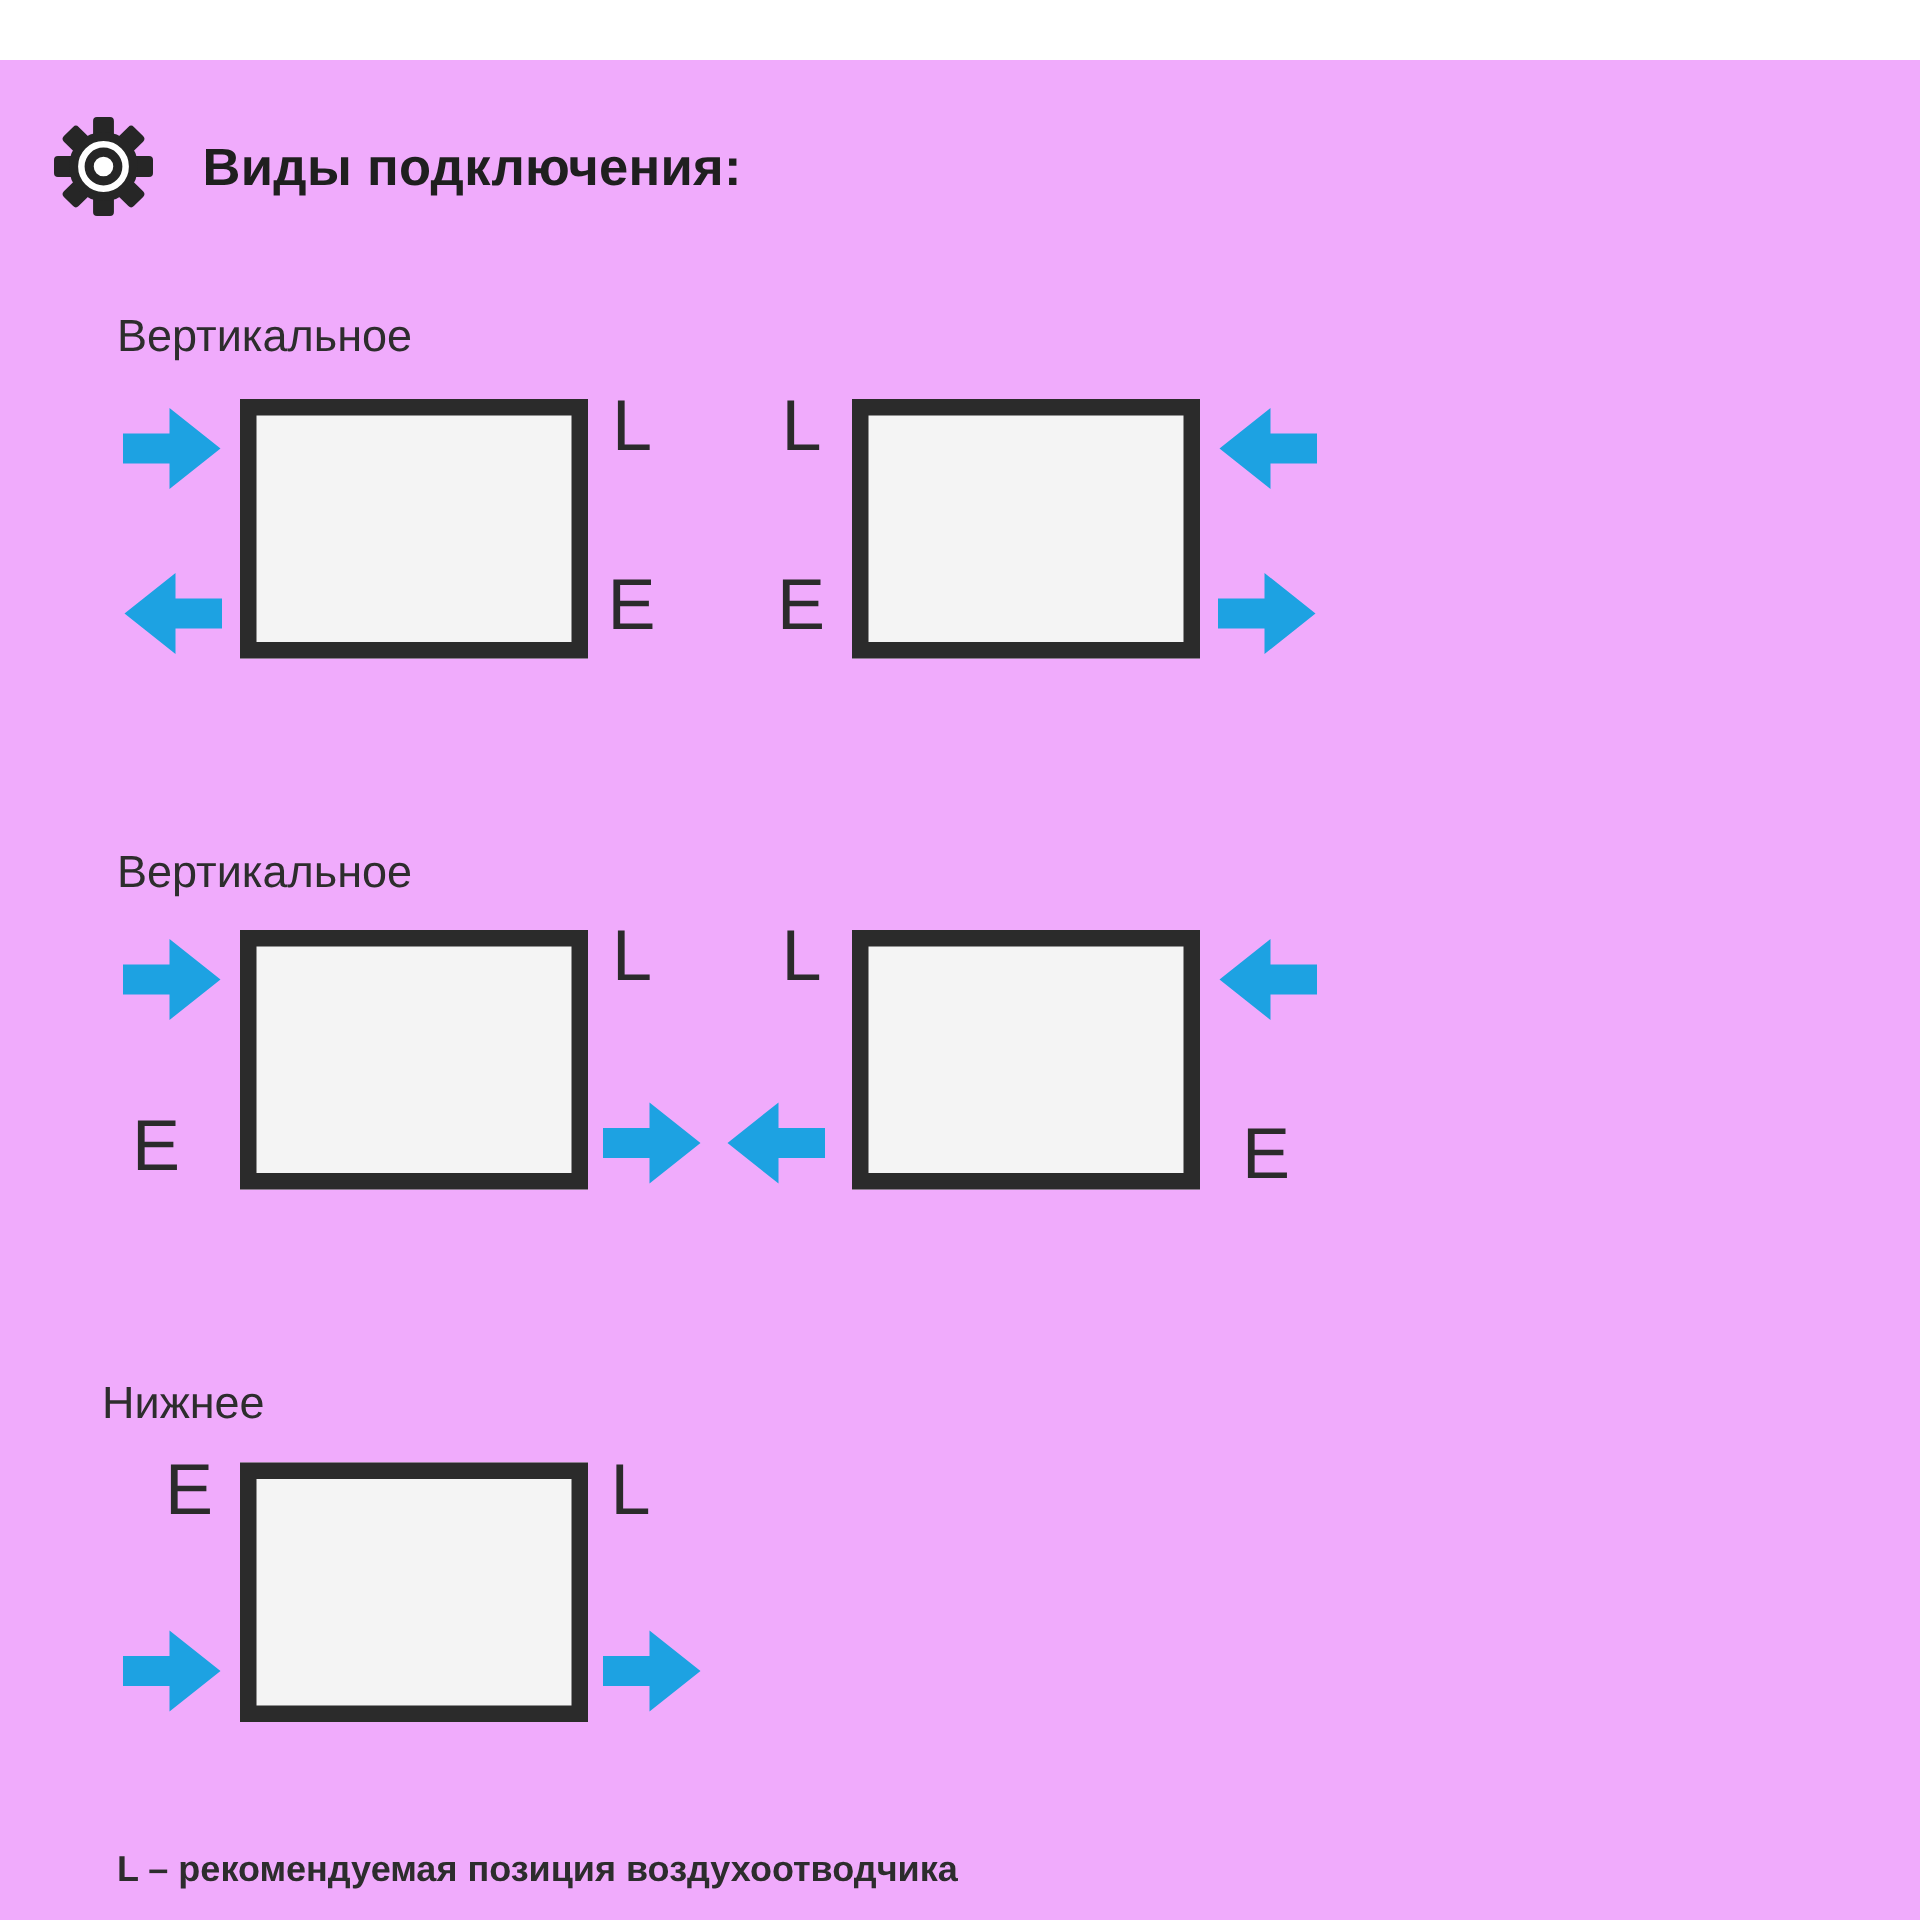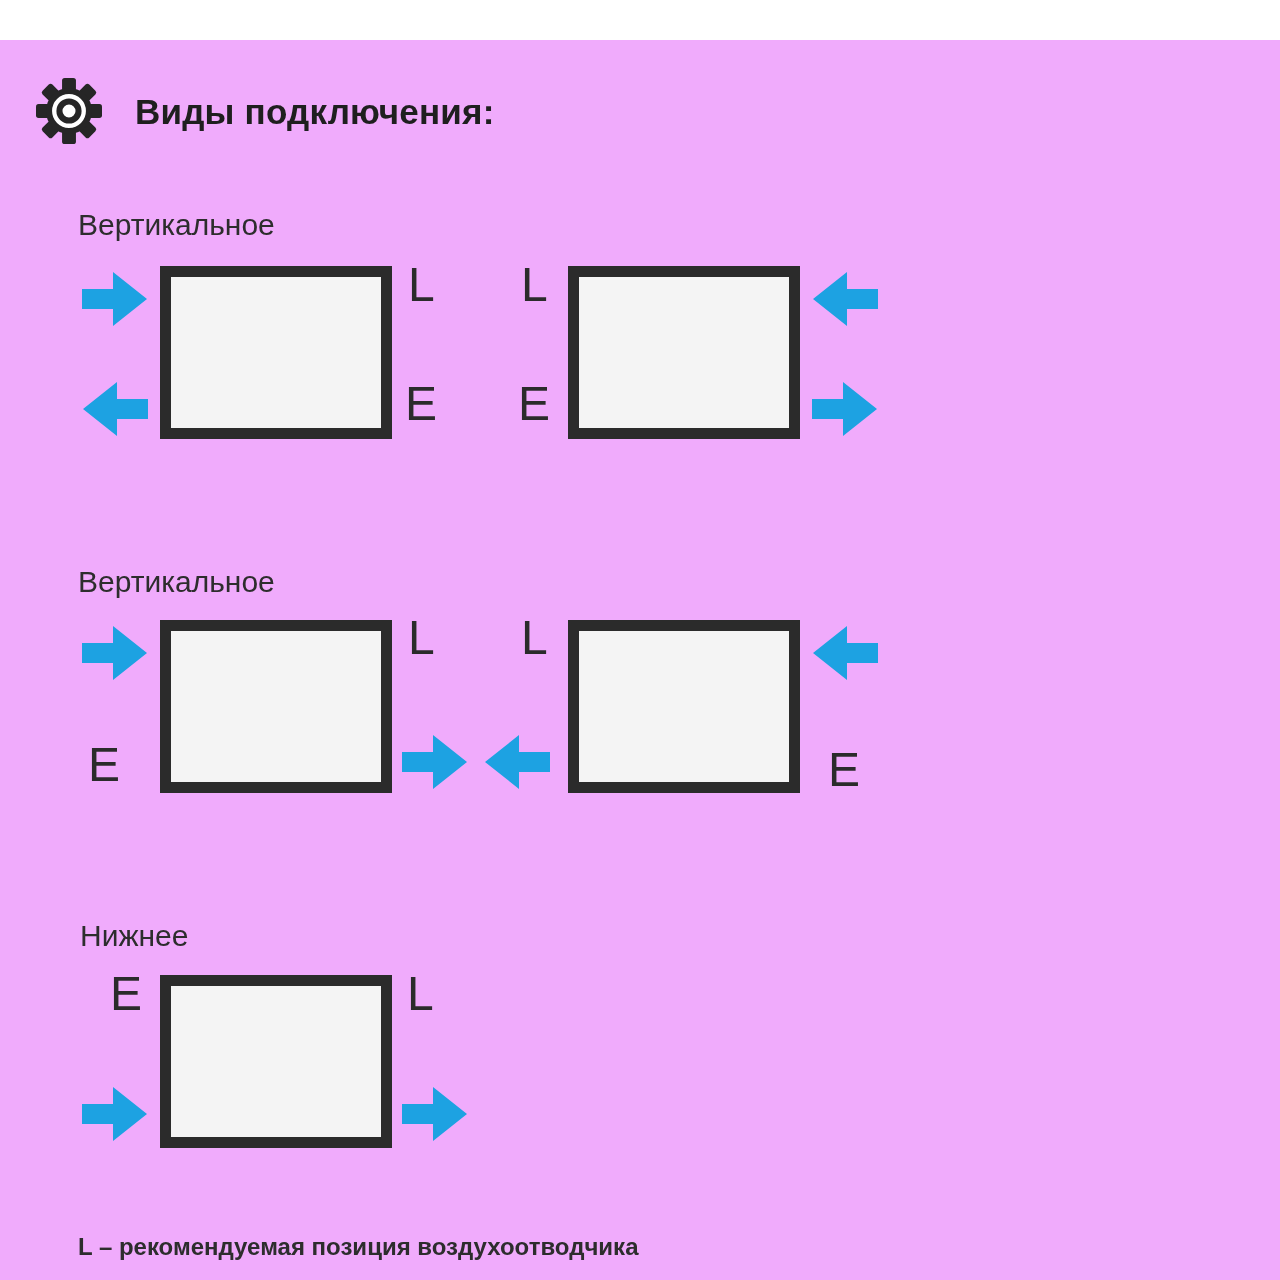--- a/index.html
+++ b/index.html
@@ -122,21 +122,21 @@
   <svg class="arrow flip" style="left:484px;top:694px" width="66" height="56" viewBox="0 0 66 56">
       <polygon points="0,18 31,18 31,1 65,28 31,55 31,38 0,38"></polygon>
     </svg>
   <div class="port" style="left:521px;top:574px">L</div>
   <div class="radiator" style="left:568px;top:580px"></div>
   <svg class="arrow flip" style="left:812px;top:585px" width="66" height="56" viewBox="0 0 66 56">
       <polygon points="0,18 31,18 31,1 65,28 31,55 31,38 0,38"></polygon>
     </svg>
   <div class="port" style="left:828px;top:706px">E</div>
 
-  <div class="sec-label" style="left:80px;top:881px">Нижнее</div>
+  <div class="sec-label" style="left:68px;top:881px">Нижнее</div>
 
   <div class="port" style="left:110px;top:930px">E</div>
   <div class="radiator" style="left:160px;top:935px"></div>
   <div class="port" style="left:407px;top:930px">L</div>
   <svg class="arrow" style="left:82px;top:1046px" width="66" height="56" viewBox="0 0 66 56">
       <polygon points="0,18 31,18 31,1 65,28 31,55 31,38 0,38"></polygon>
     </svg>
   <svg class="arrow" style="left:402px;top:1046px" width="66" height="56" viewBox="0 0 66 56">
       <polygon points="0,18 31,18 31,1 65,28 31,55 31,38 0,38"></polygon>
     </svg>

